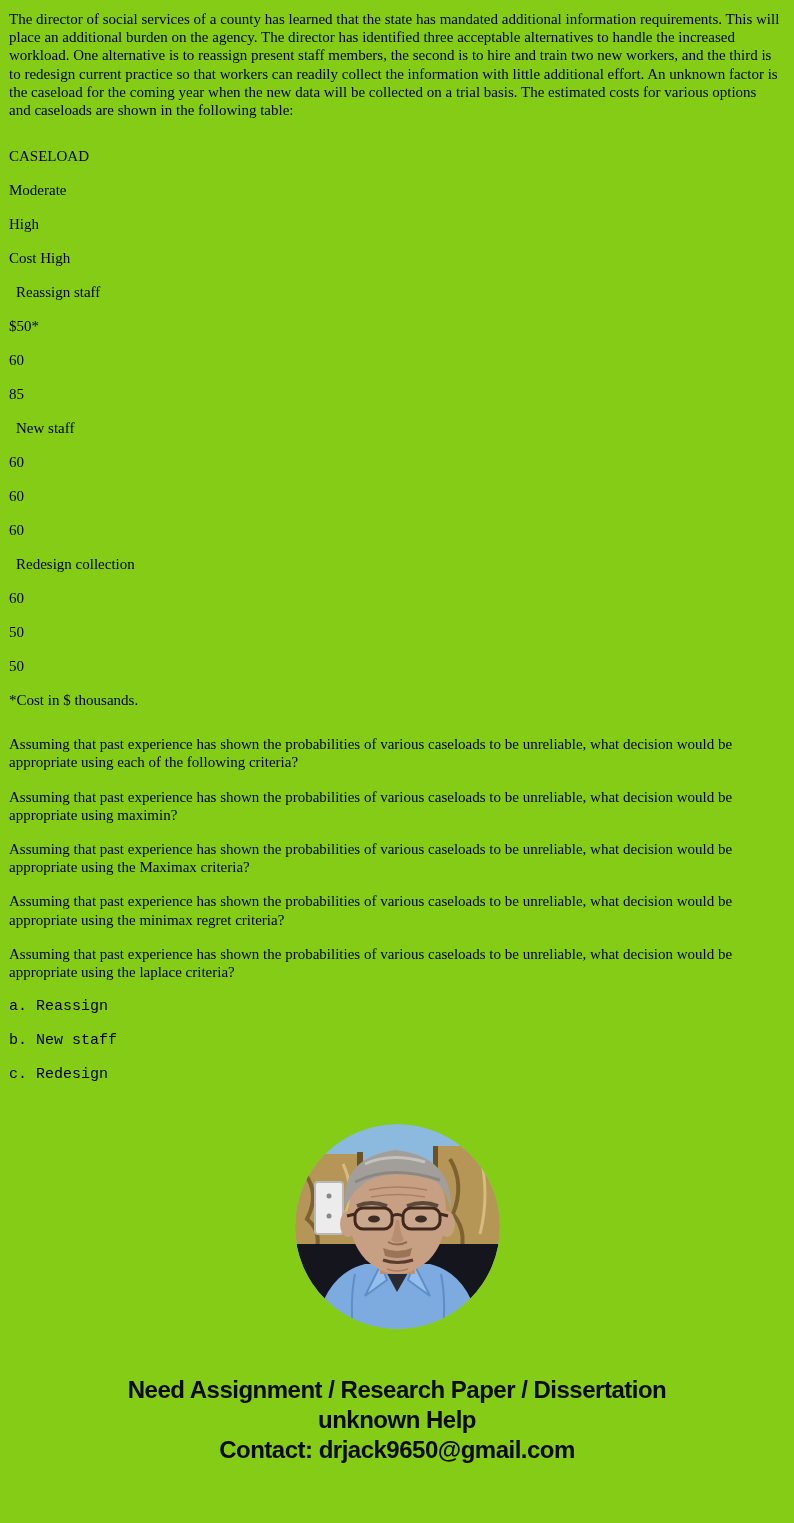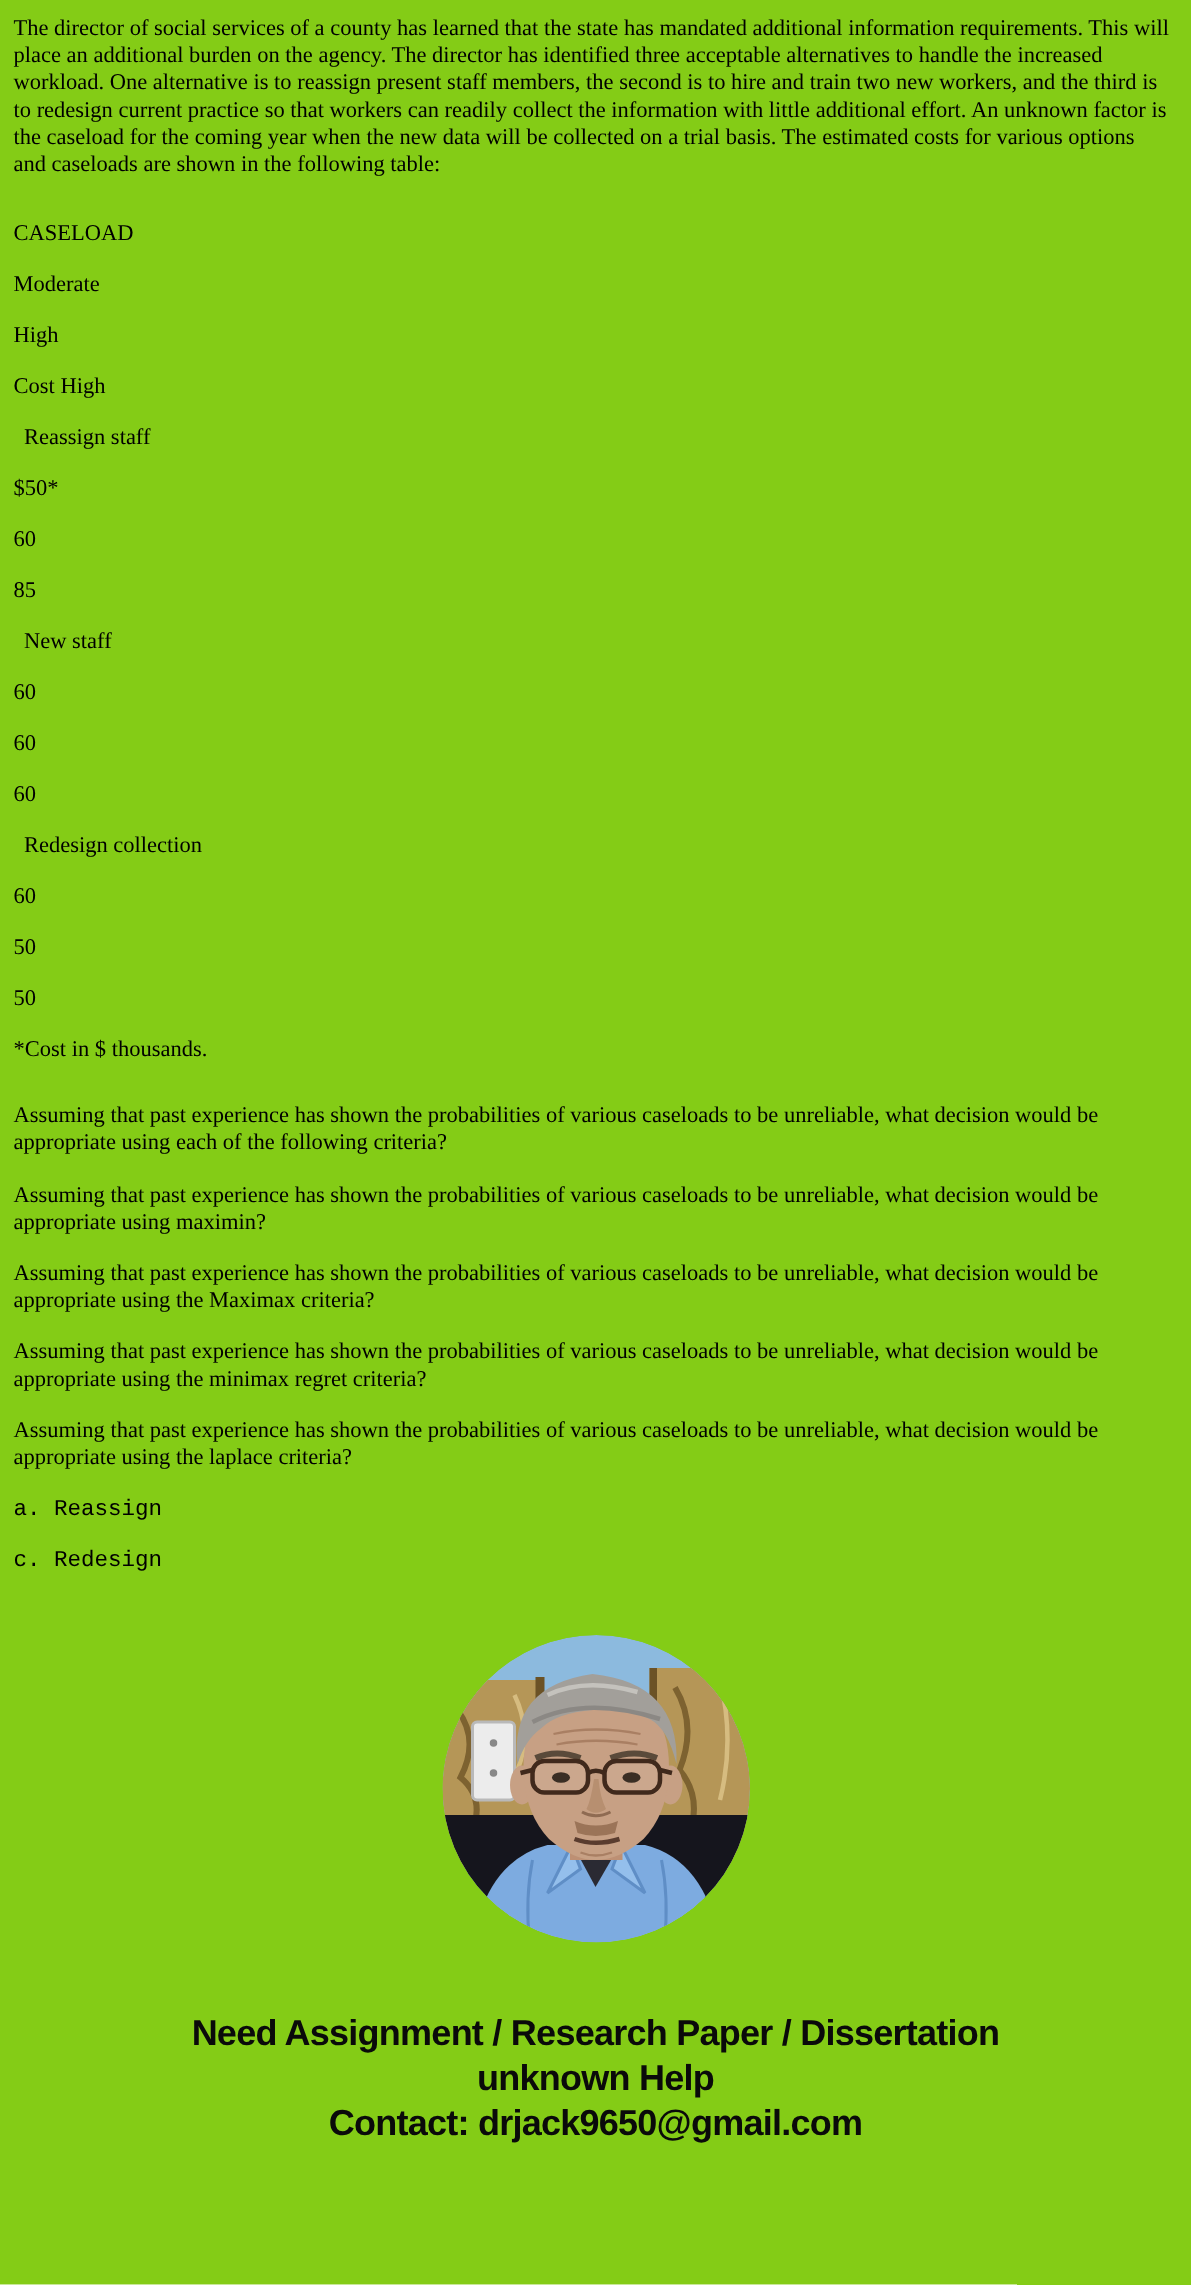--- a/index.html
+++ b/index.html
@@ -95,20 +95,21 @@
     <div class="questions-block">
       <p class="question">Assuming that past experience has shown the probabilities of various caseloads to be unreliable, what decision would be appropriate using each of the following criteria?</p>
       <p class="question">Assuming that past experience has shown the probabilities of various caseloads to be unreliable, what decision would be appropriate using maximin?</p>
       <p class="question">Assuming that past experience has shown the probabilities of various caseloads to be unreliable, what decision would be appropriate using the Maximax criteria?</p>
       <p class="question">Assuming that past experience has shown the probabilities of various caseloads to be unreliable, what decision would be appropriate using the minimax regret criteria?</p>
       <p class="question">Assuming that past experience has shown the probabilities of various caseloads to be unreliable, what decision would be appropriate using the laplace criteria?</p>
     </div>
 
     <div class="options-block">
       <p class="line-item">a. Reassign</p>
+      <p class="line-item">b. New staff</p>
       <p class="line-item">c. Redesign</p>
     </div>
   </div>
 
   <div class="avatar-wrap">
     <svg class="avatar-circle" width="205" height="205" viewBox="0 0 205 205" xmlns="http://www.w3.org/2000/svg">
       <defs>
         <clipPath id="circ">
             <circle cx="102.5" cy="102.5" r="102.5"></circle>
           </clipPath>

